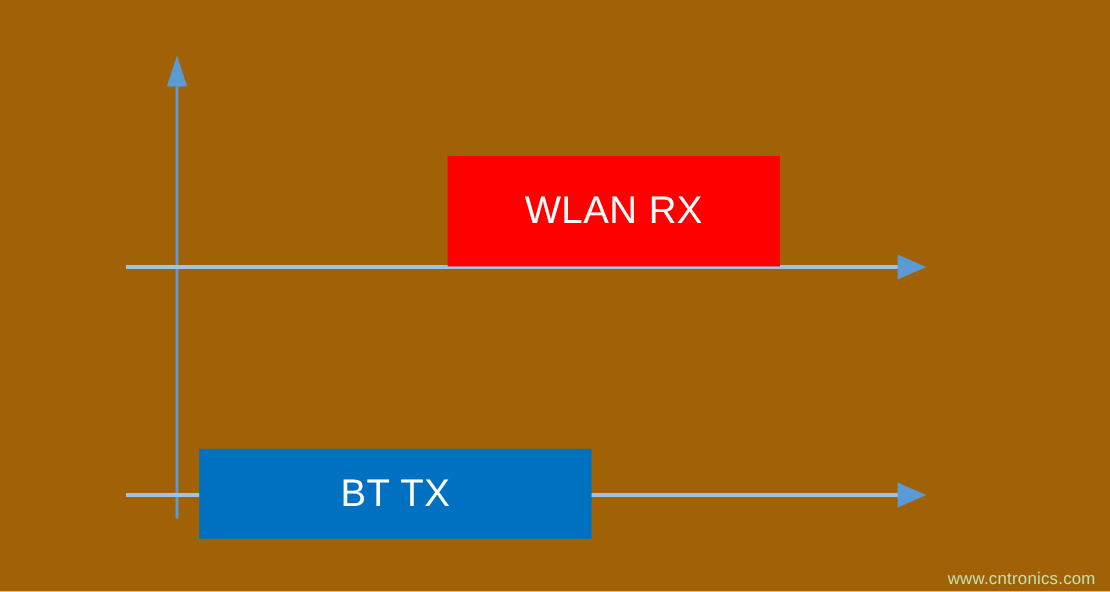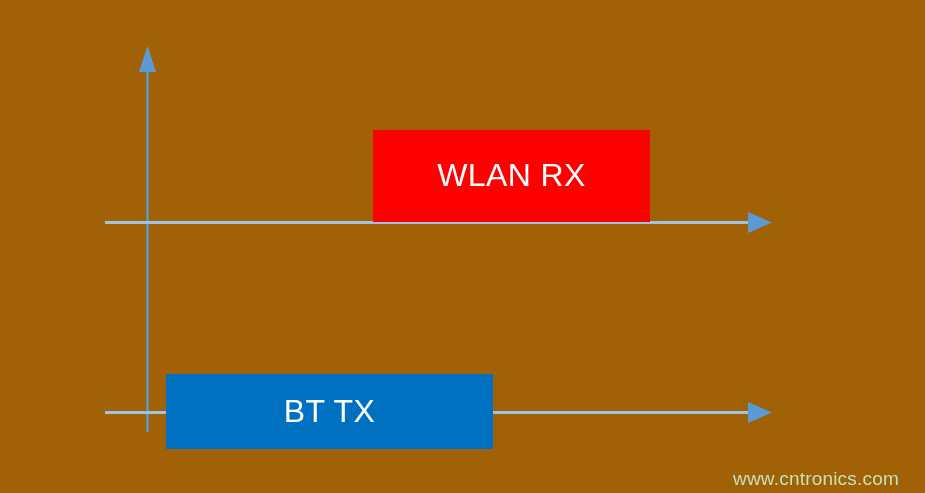--- a/index.html
+++ b/index.html
@@ -61,23 +61,23 @@
     width: 833px;
     text-align: center;
     font-size: 34px;
     color: #181818;
     line-height: 1.2;
     white-space: nowrap;
   }
   
   #watermark {
     position: absolute;
-    right: 26px;
+    right: 12px;
     bottom: 3px;
-    font-size: 19px;
+    font-size: 14px;
     color: #c5e0b4;
     letter-spacing: 0.2px;
     white-space: nowrap;
     text-align: right;
   }
 </style>
 </head>
 <body>
 
 <div id="canvas">

